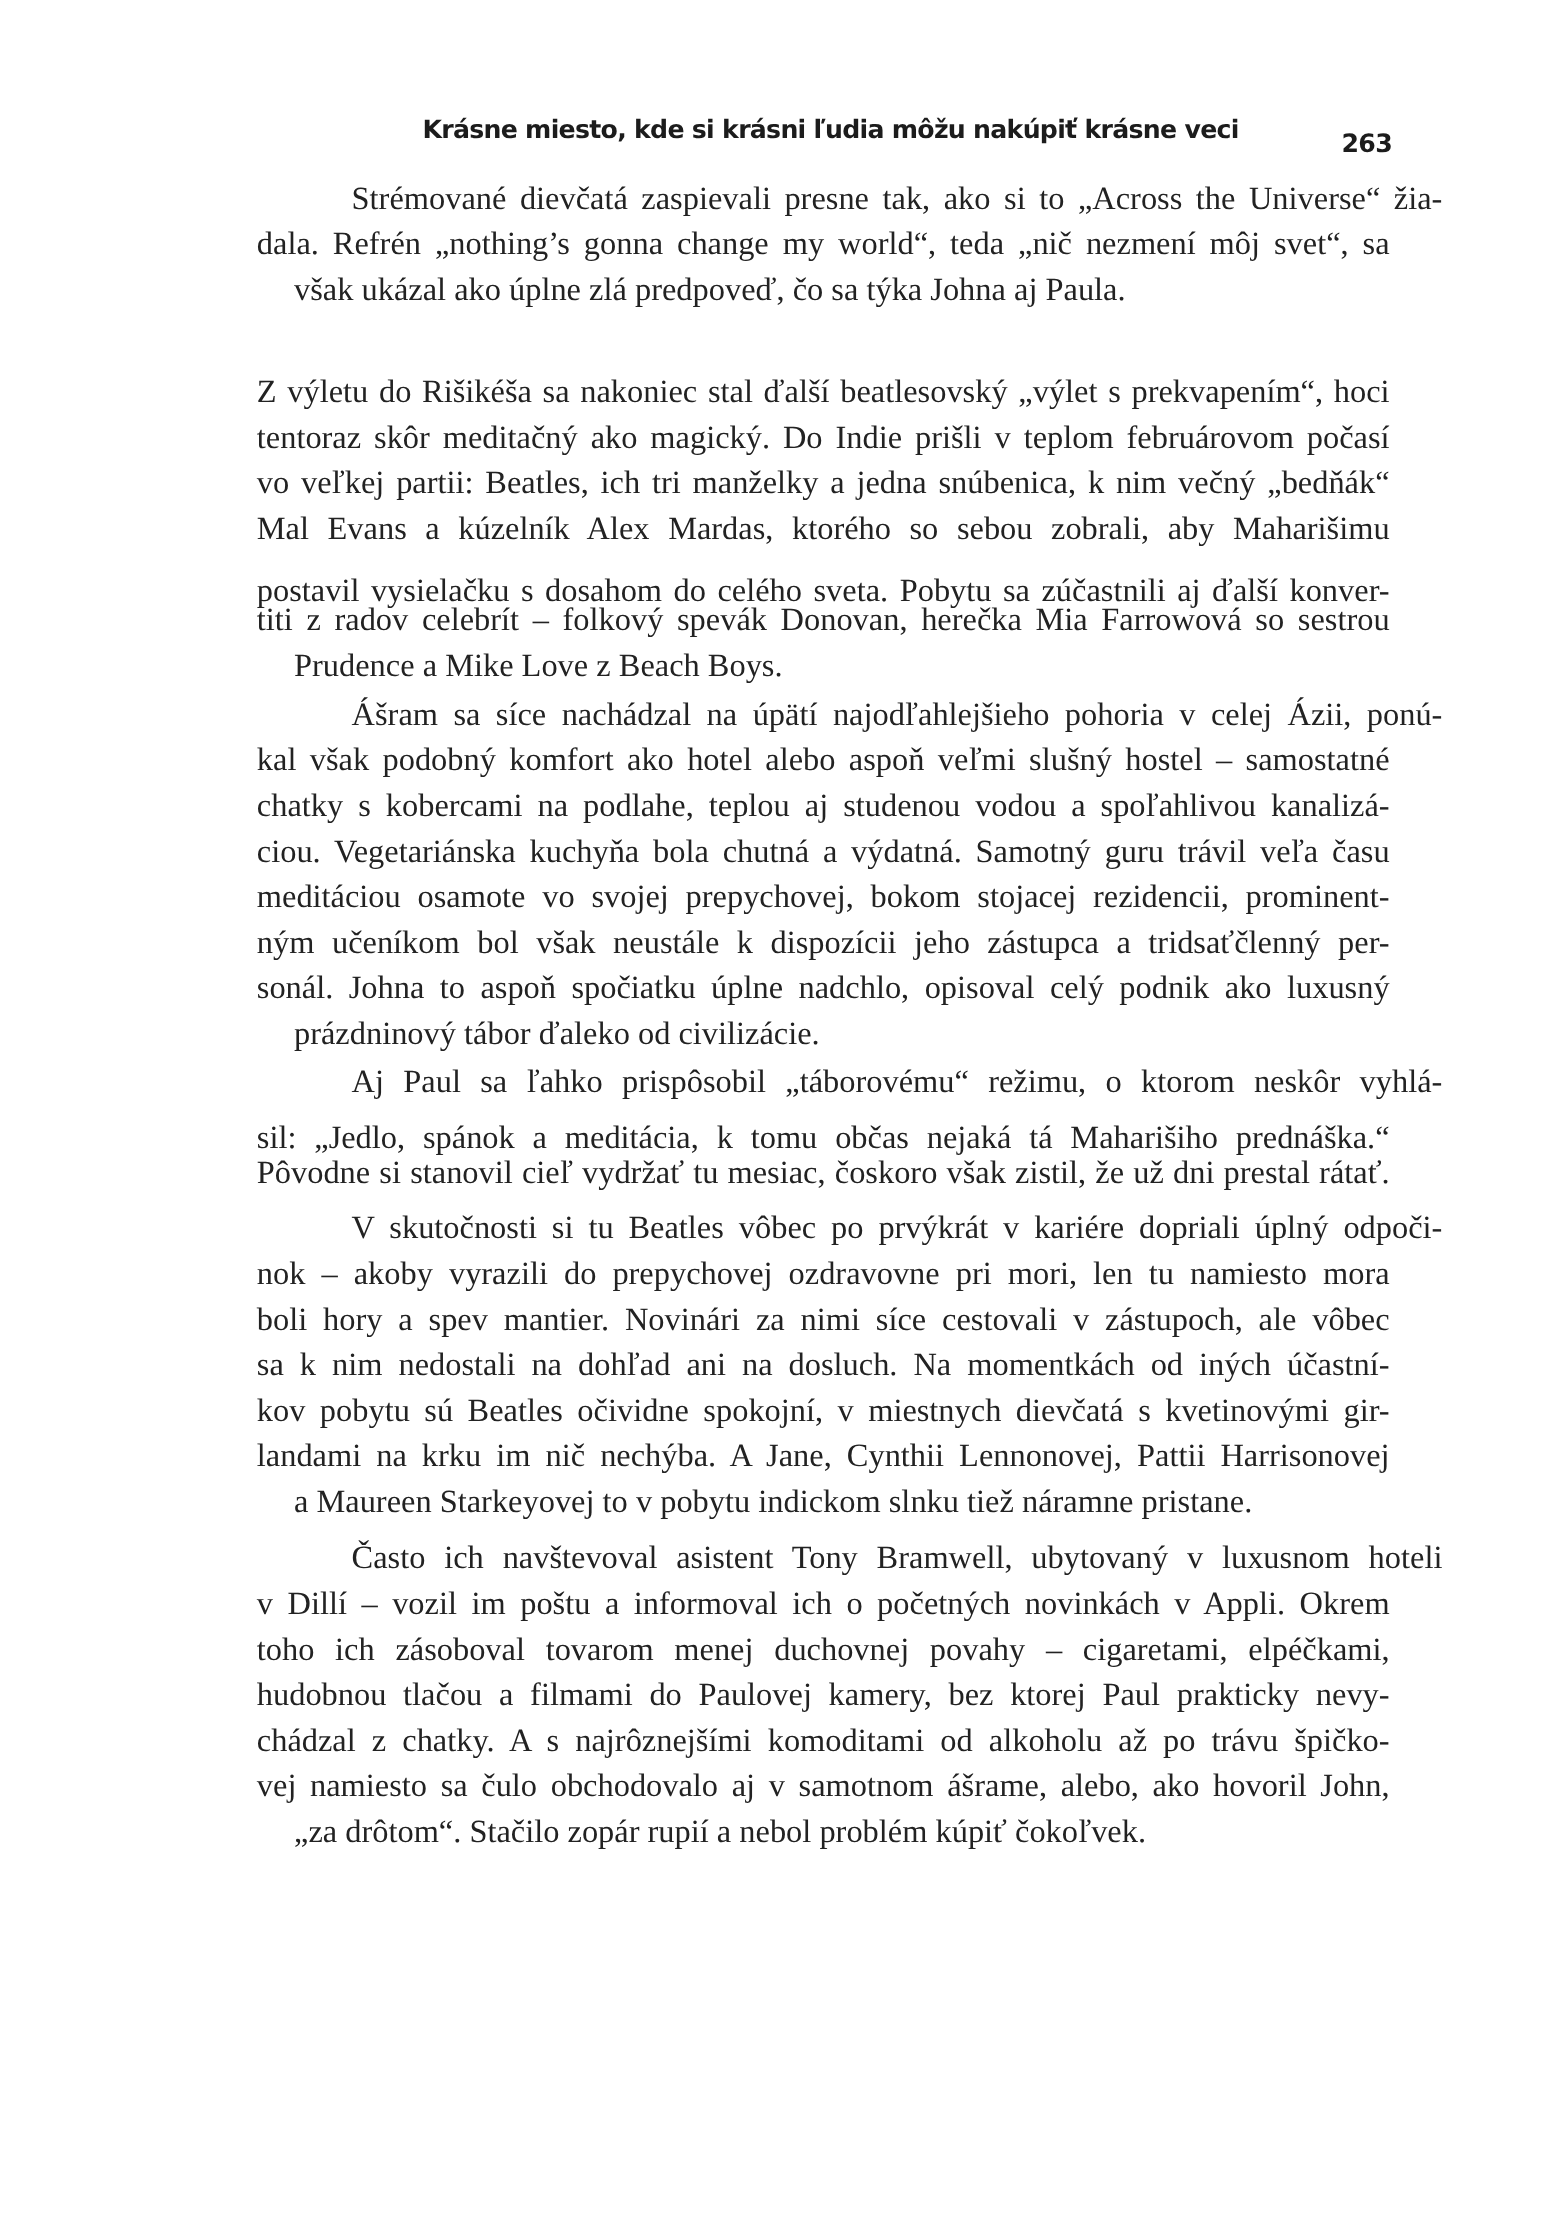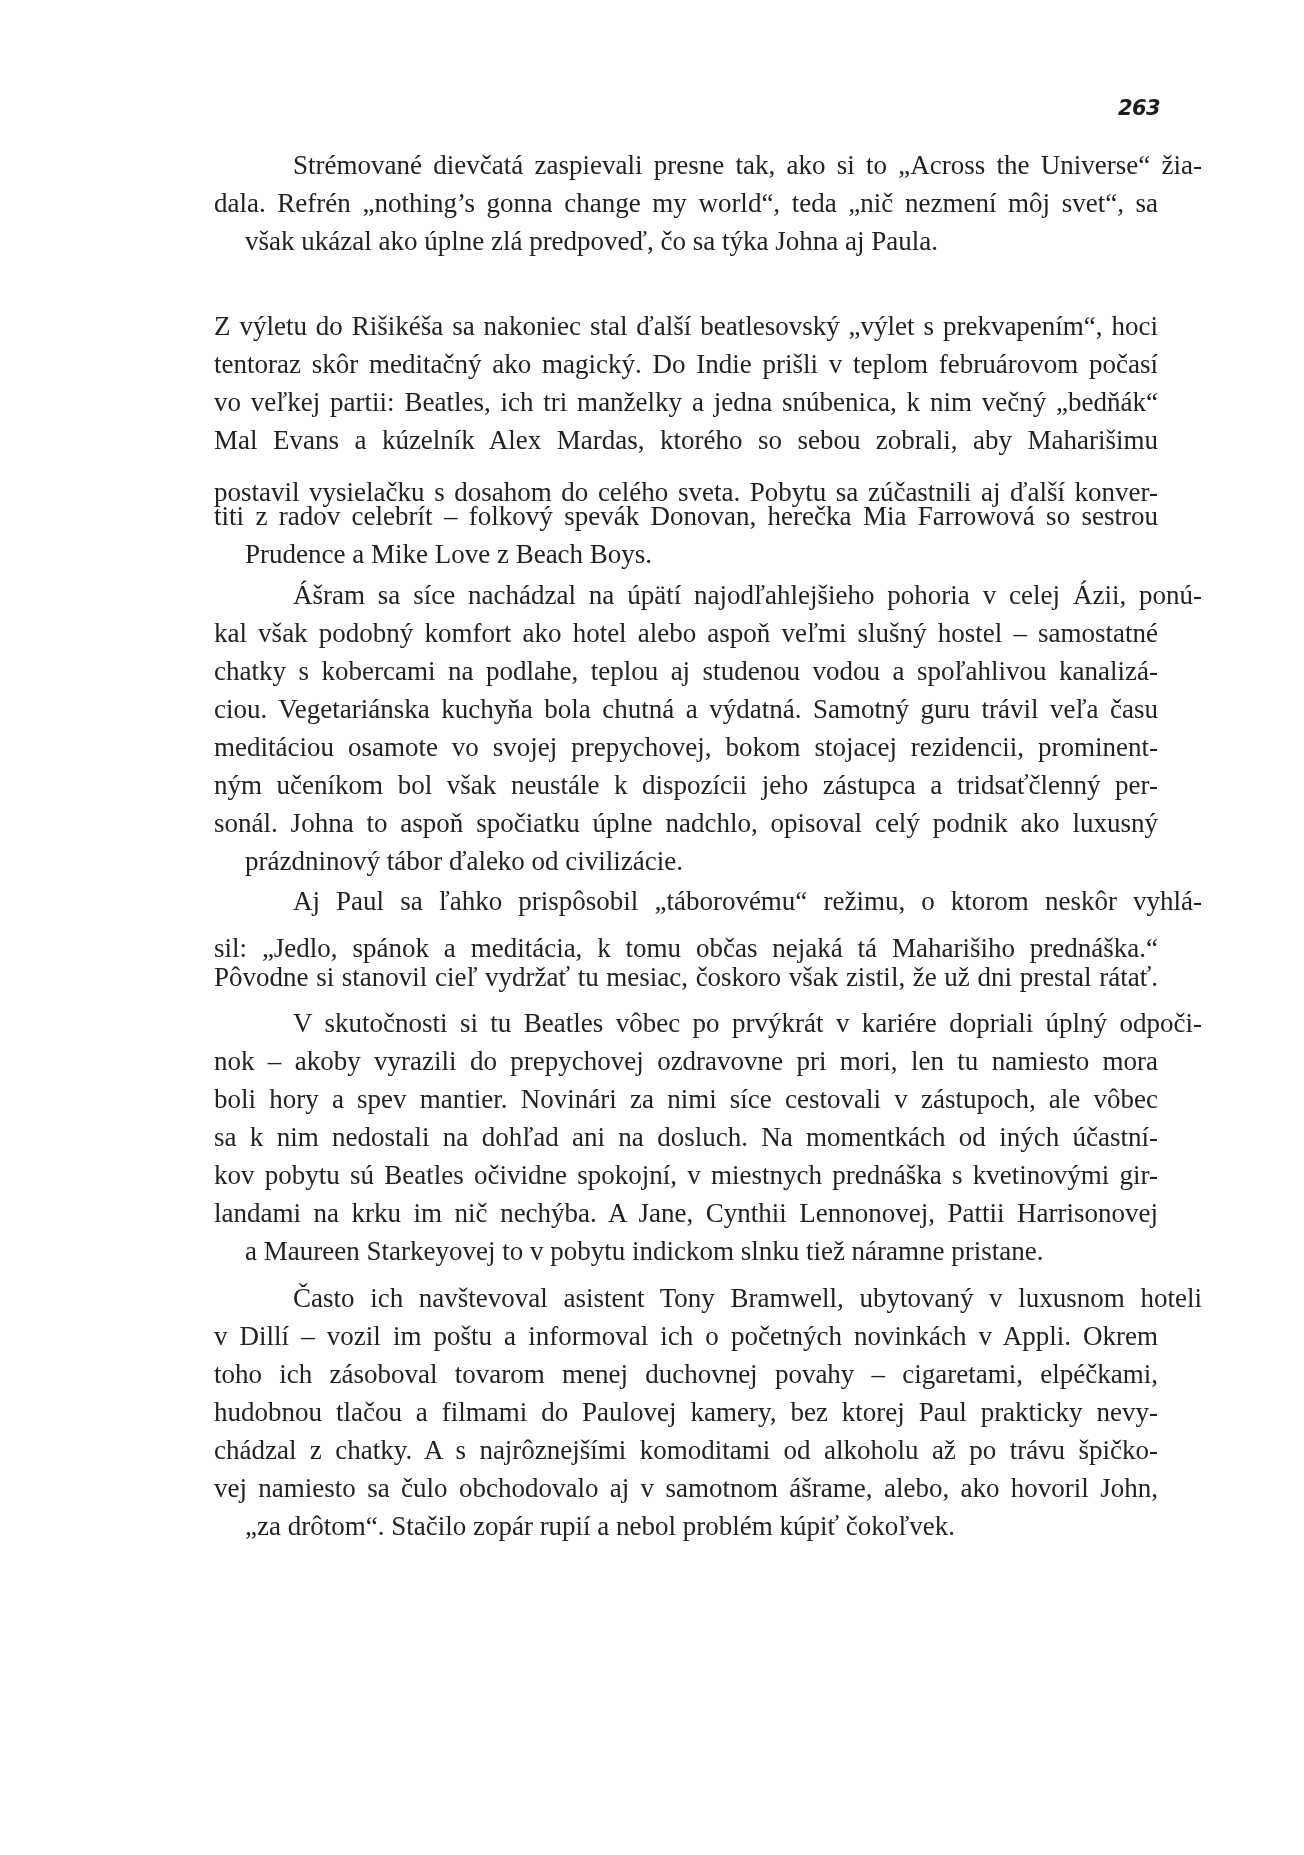--- a/index.html
+++ b/index.html
@@ -4,35 +4,36 @@
   <style>
     html, body { margin: 0; padding: 0; background: #ffffff; }
     body { width: 1304px; height: 1855px; position: relative; overflow: hidden; }
     .page { position: absolute; left: 0; top: 0; width: 1304px; height: 1855px; background: #ffffff; }
     .running-head {
       position: absolute; left: 352px; top: 92px; width: 808px; height: 36px;
       font-family: "DejaVu Sans", sans-serif; font-weight: bold; font-size: 21px;
       color: #1c1c1c; letter-spacing: -0.6px;
     }
     .running-head .title { position: absolute; left: 0; top: 4px; white-space: nowrap; }
-    .running-head .pageno { position: absolute; right: 0; top: 4px; font-style: italic; }
+    .running-head .pageno { position: absolute; right: 0; top: 16px; }
     .line {
       position: absolute; left: 214px; width: 944px; height: 42px;
       font-family: "Liberation Serif", serif; font-size: 27px; line-height: 42px;
       color: #222222; white-space: nowrap;
       text-align: justify; text-align-last: justify;
     }
     .line.indent { left: 249px; width: 909px; margin-left: 44px; }
     .line.last { text-align-last: left; margin-left: 31px; }
   </style>
 </head>
 <body>
 
 <div class="page">
   <div class="running-head">
+    <span class="title">Krásne miesto, kde si krásni ľudia môžu nakúpiť krásne veci</span>
     <span class="pageno">263</span>
   </div>
 
   <div>
 
     <div class="line indent" style="top:144px">Strémované dievčatá zaspievali presne tak, ako si to „Across the Universe“ žia-</div>
     <div class="line" style="top:182px">dala. Refrén „nothing’s gonna change my world“, teda „nič nezmení môj svet“, sa</div>
     <div class="line last" style="top:220px">však ukázal ako úplne zlá predpoveď, čo sa týka Johna aj Paula.</div>
 
     <div class="line" style="top:305px">Z výletu do Rišikéša sa nakoniec stal ďalší beatlesovský „výlet s prekvapením“, hoci</div>
@@ -53,21 +54,21 @@
     <div class="line last" style="top:840px">prázdninový tábor ďaleko od civilizácie.</div>
 
     <div class="line indent" style="top:880px">Aj Paul sa ľahko prispôsobil „táborovému“ režimu, o ktorom neskôr vyhlá-</div>
     <div class="line" style="top:927px">sil: „Jedlo, spánok a meditácia, k tomu občas nejaká tá Maharišiho prednáška.“</div>
     <div class="line" style="top:956px">Pôvodne si stanovil cieľ vydržať tu mesiac, čoskoro však zistil, že už dni prestal rátať.</div>
 
     <div class="line indent" style="top:1002px">V skutočnosti si tu Beatles vôbec po prvýkrát v kariére dopriali úplný odpoči-</div>
     <div class="line" style="top:1040px">nok – akoby vyrazili do prepychovej ozdravovne pri mori, len tu namiesto mora</div>
     <div class="line" style="top:1078px">boli hory a spev mantier. Novinári za nimi síce cestovali v zástupoch, ale vôbec</div>
     <div class="line" style="top:1116px">sa k nim nedostali na dohľad ani na dosluch. Na momentkách od iných účastní-</div>
-    <div class="line" style="top:1154px">kov pobytu sú Beatles očividne spokojní, v miestnych prednáška s kvetinovými gir-</div>
+    <div class="line" style="top:1154px">kov pobytu sú Beatles očividne spokojní, v miestnych dievčatá s kvetinovými gir-</div>
     <div class="line" style="top:1192px">landami na krku im nič nechýba. A Jane, Cynthii Lennonovej, Pattii Harrisonovej</div>
     <div class="line last" style="top:1230px">a Maureen Starkeyovej to v pobytu indickom slnku tiež náramne pristane.</div>
 
     <div class="line indent" style="top:1277px">Často ich navštevoval asistent Tony Bramwell, ubytovaný v luxusnom hoteli</div>
     <div class="line" style="top:1315px">v Dillí – vozil im poštu a informoval ich o početných novinkách v Appli. Okrem</div>
     <div class="line" style="top:1353px">toho ich zásoboval tovarom menej duchovnej povahy – cigaretami, elpéčkami,</div>
     <div class="line" style="top:1391px">hudobnou tlačou a filmami do Paulovej kamery, bez ktorej Paul prakticky nevy-</div>
     <div class="line" style="top:1429px">chádzal z chatky. A s najrôznejšími komoditami od alkoholu až po trávu špičko-</div>
     <div class="line" style="top:1467px">vej namiesto sa čulo obchodovalo aj v samotnom ášrame, alebo, ako hovoril John,</div>
     <div class="line last" style="top:1505px">„za drôtom“. Stačilo zopár rupií a nebol problém kúpiť čokoľvek.</div>

